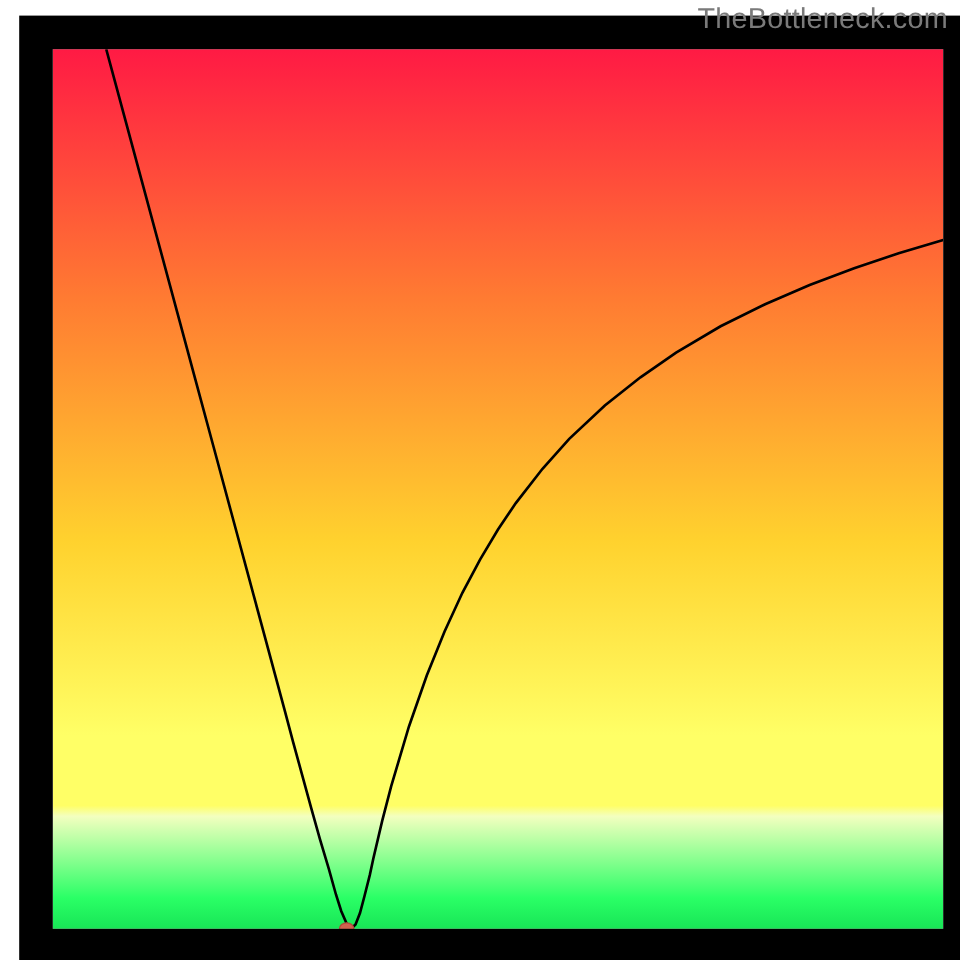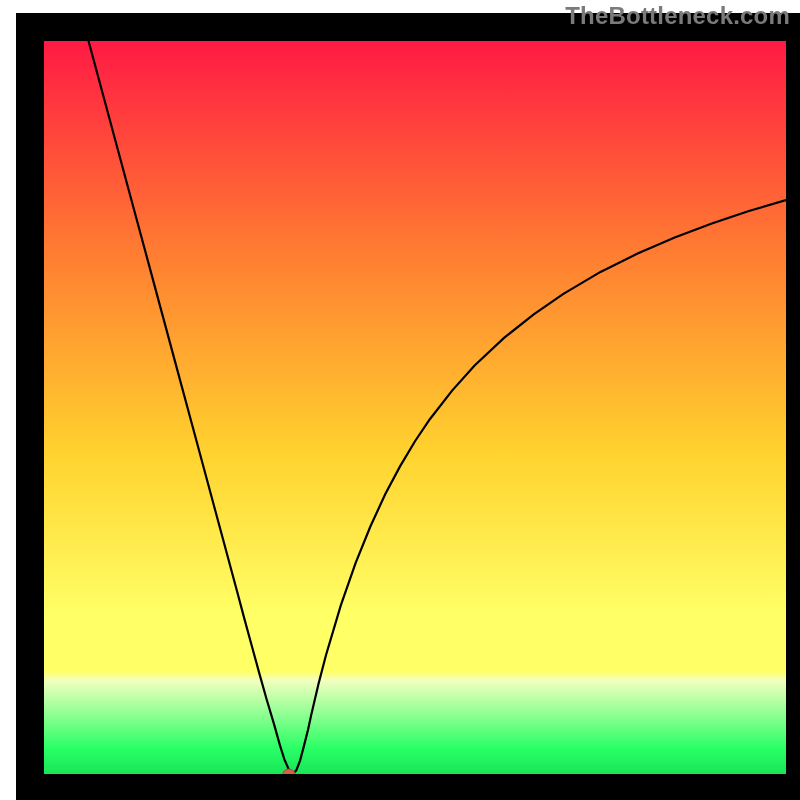--- a/index.html
+++ b/index.html
@@ -14,21 +14,21 @@
   .stage {
     position: relative;
     width: 800px;
     height: 800px;
   }
   .watermark {
     position: absolute;
     top: 2px;
     right: 10px;
     font-size: 24px;
-    font-weight: 700;
+    font-weight: 400;
     color: #7a7a7a;
     letter-spacing: 0.2px;
     z-index: 50;
   }
   svg.plot {
     position: absolute;
     top: 0;
     left: 0;
     width: 800px;
     height: 800px;

